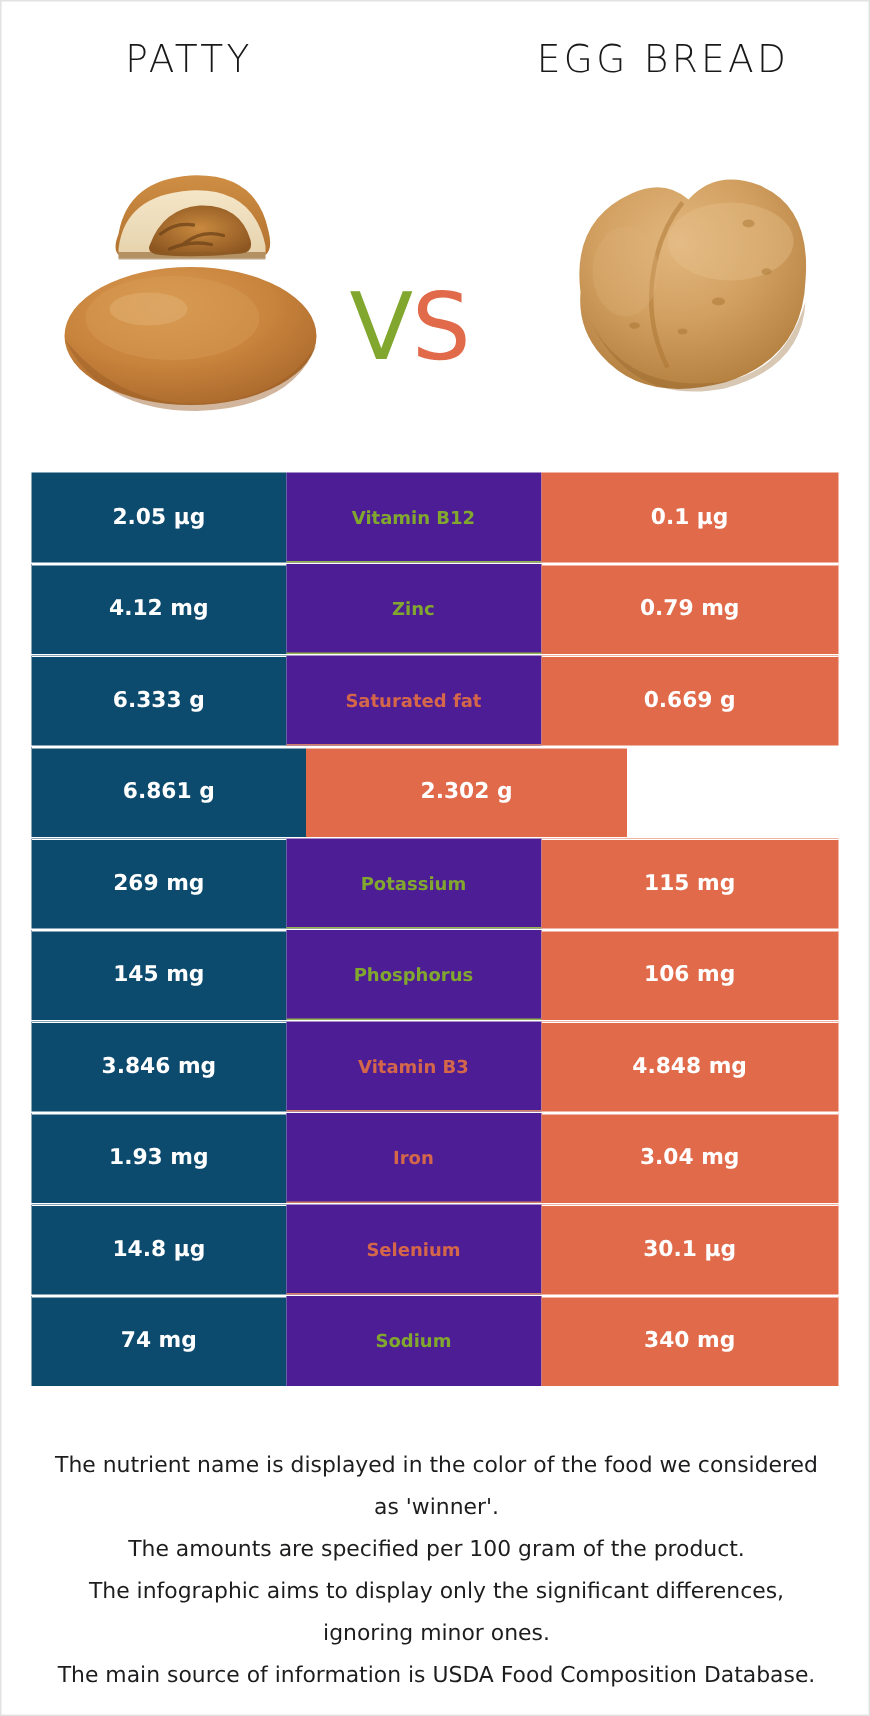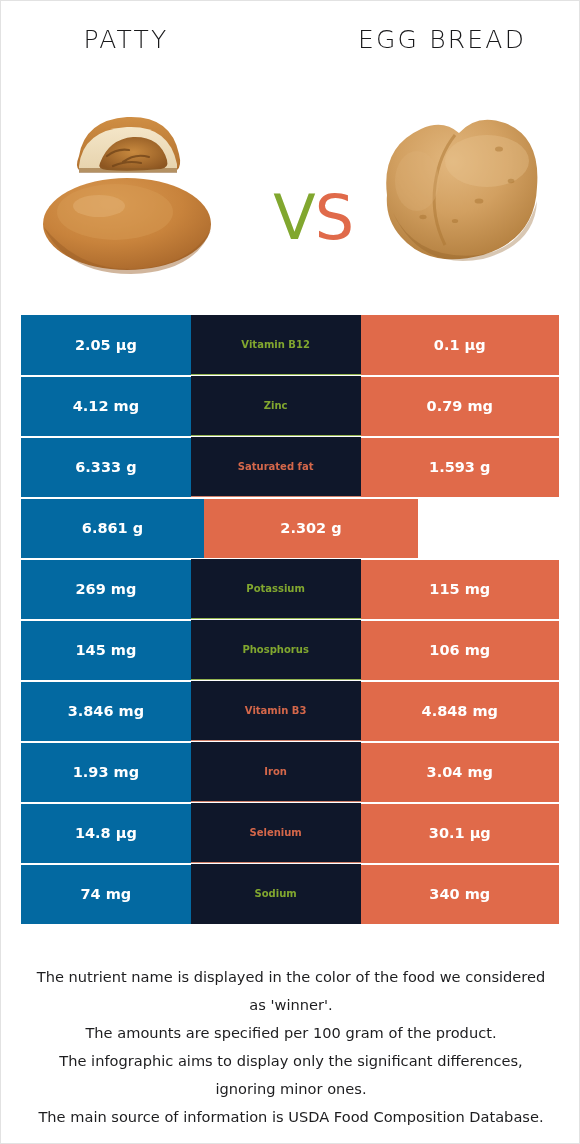--- a/index.html
+++ b/index.html
@@ -63,21 +63,21 @@
     justify-content: center;
   }
   .hero-left  { left: 18px;  width: 215px; }
   .hero-right { left: 350px; width: 215px; }
 
   .vs {
     position: absolute;
     left: 232px;
     top: 108px;
     width: 120px;
-    text-align: right;
+    text-align: left;
     font-size: 62px;
     line-height: 62px;
     font-weight: 400;
     font-family: "DejaVu Sans", sans-serif;
     letter-spacing: -1px;
   }
   .vs .v { color: #81a72f; }
   .vs .s { color: #e06a4a; }
 
   
@@ -102,27 +102,27 @@
     display: flex;
     align-items: center;
     justify-content: center;
     font-size: 14.5px;
     font-weight: 600;
     box-sizing: border-box;
     font-family: "DejaVu Sans", sans-serif;
   }
   .cell-left {
     width: 183px;
-    background: #0369a1;
+    background: #0c4a6e;
     color: #ffffff;
   }
   .cell-mid {
     width: 183px;
-    background: #0f172a;
-    font-size: 10px;
+    background: #4c1d95;
+    font-size: 12px;
     font-weight: 700;
     border-bottom: 1px solid transparent;
   }
   .cell-right {
     width: 214px;
     background: #e06a4a;
     color: #ffffff;
   }
   .row:last-child .cell-mid { border-bottom: 1px solid transparent; }
 
@@ -234,21 +234,21 @@
         <div class="cell cell-right">0.1 µg</div>
       </div>
       <div class="row win-green">
         <div class="cell cell-left">4.12 mg</div>
         <div class="cell cell-mid">Zinc</div>
         <div class="cell cell-right">0.79 mg</div>
       </div>
       <div class="row win-red">
         <div class="cell cell-left">6.333 g</div>
         <div class="cell cell-mid">Saturated fat</div>
-        <div class="cell cell-right">1.593 g</div>
+        <div class="cell cell-right">0.669 g</div>
       </div>
       <div class="row win-green">
         <div class="cell cell-left">6.861 g</div>
         <div class="cell cell-right">2.302 g</div>
       </div>
       <div class="row win-green">
         <div class="cell cell-left">269 mg</div>
         <div class="cell cell-mid">Potassium</div>
         <div class="cell cell-right">115 mg</div>
       </div>

